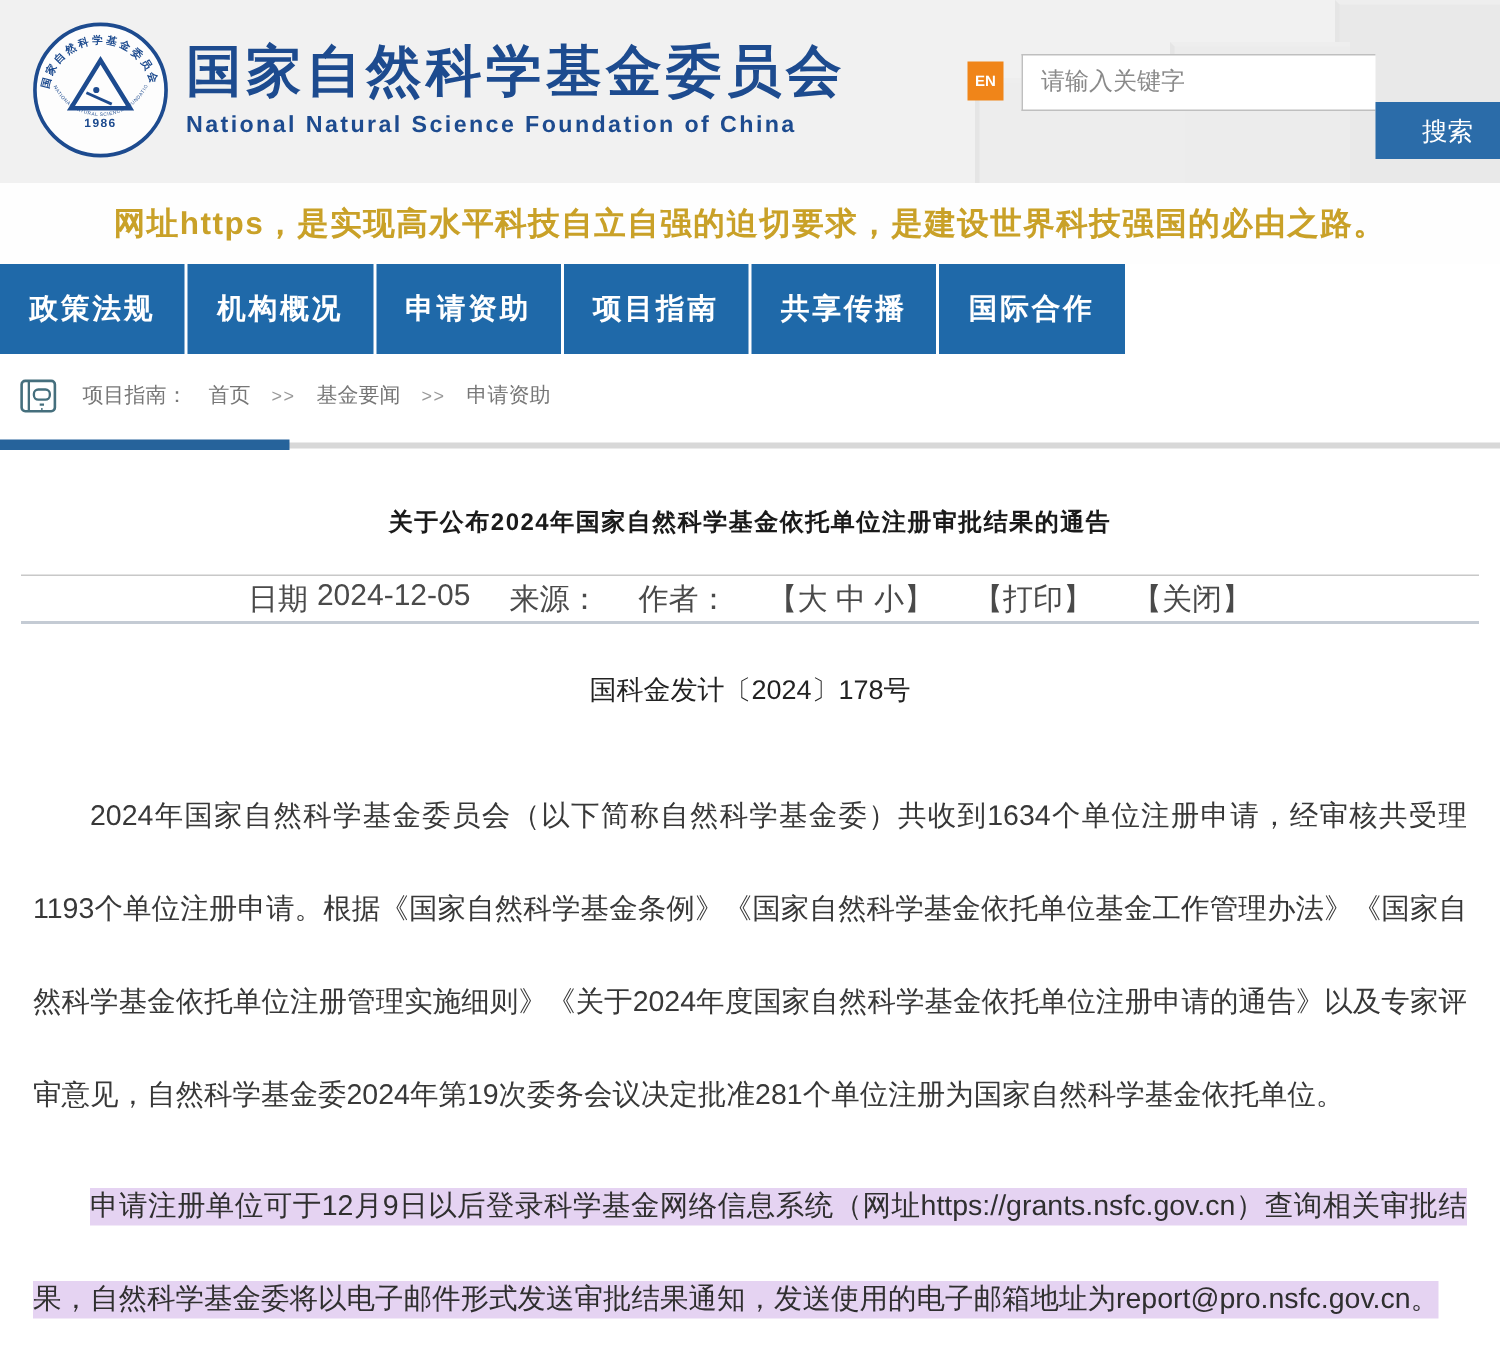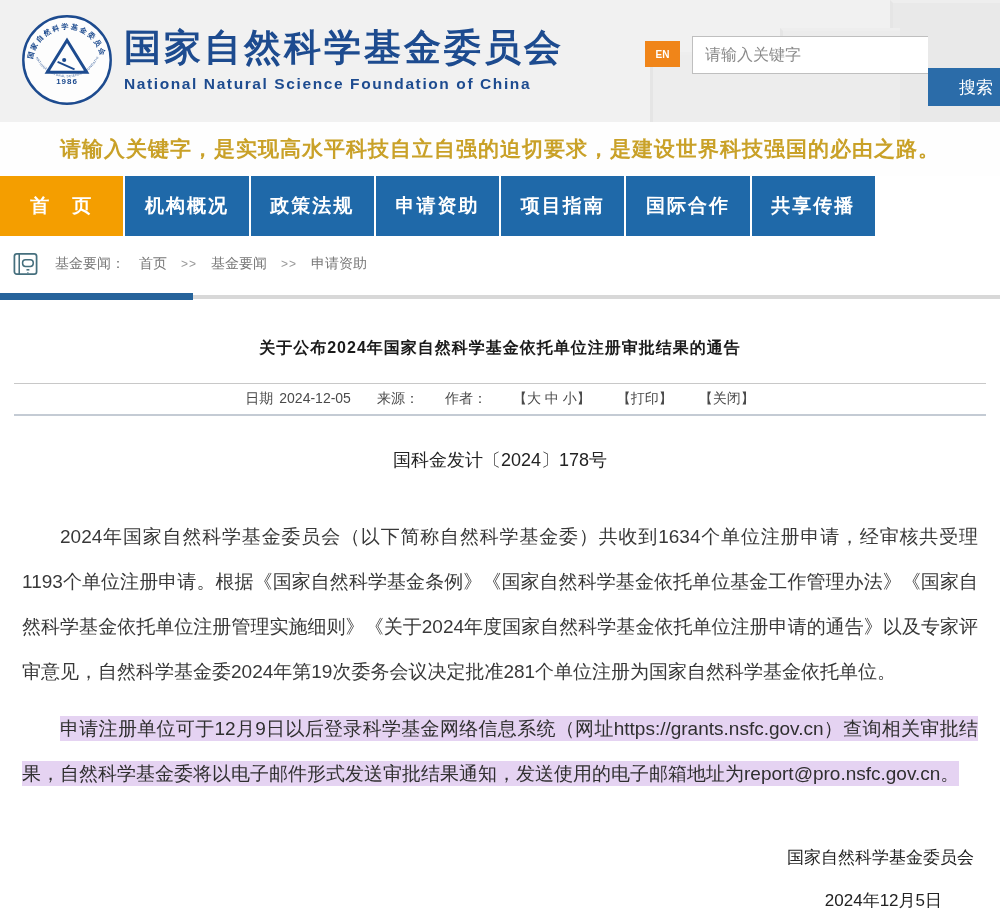--- a/index.html
+++ b/index.html
@@ -18,21 +18,21 @@
   .wm-block{position:absolute;background:#E4E4E4;border-left:3px solid #DCDCDC;border-top:3px solid #EDEDED;}
   .wm1{right:0;top:0;width:110px;height:122px;}
   .wm2{right:100px;top:28px;width:120px;height:94px;background:#E8E8E8;}
   .wm3{right:210px;top:52px;width:140px;height:70px;background:#EBEBEB;}
   .brand{position:absolute;left:20px;top:13px;display:flex;align-items:center;cursor:pointer;}
   .logo{width:94px;height:94px;flex:0 0 auto;}
   .brand-text{margin-left:10px;}
   .title-cn{font-size:37px;font-weight:bold;color:var(--navy);letter-spacing:3px;line-height:1.15;}
   .title-en{font-size:15.5px;font-weight:bold;color:var(--navy);letter-spacing:1.6px;margin-top:5px;}
   .search-zone{position:absolute;top:36px;left:645px;display:flex;align-items:flex-start;}
-  .en-badge{width:35px;height:26px;background:var(--en-orange);color:#fff;font-size:10px;font-weight:bold;
+  .en-badge{width:24px;height:26px;background:var(--en-orange);color:#fff;font-size:10px;font-weight:bold;
     display:flex;align-items:center;justify-content:center;margin-top:5px;cursor:pointer;}
   .search-box{display:flex;margin-left:12px;}
   .search-input{width:236px;height:38px;border:1px solid #BFBFBF;border-right:none;background:#fff;
     padding:0 12px;font-size:16px;color:#333;outline:none;}
   .search-input::placeholder{color:#8A8A8A;}
   .search-btn{width:96px;height:38px;background:var(--search-blue);color:#fff;border:none;
     font-size:17px;cursor:pointer;font-family:inherit;margin-top:32px;}
   
   .slogan{height:54px;background:#FEFEFE;display:flex;align-items:center;justify-content:center;}
   .slogan span{color:var(--accent-gold);font-size:21px;font-weight:bold;letter-spacing:1px;}
@@ -47,26 +47,26 @@
   .bc-icon{width:27px;height:27px;margin-right:16px;}
   .bc-text{font-size:14px;color:#777;display:flex;align-items:center;gap:14px;}
   .bc-link{cursor:pointer;}
   .bc-sep{color:#999;font-size:12px;letter-spacing:1px;}
   .bc-line{position:absolute;left:0;bottom:1px;width:100%;height:4px;background:#D8D8D8;}
   .bc-line-blue{position:absolute;left:0;bottom:0;width:193px;height:7px;background:var(--breadcrumb-blue);}
   
   .article{padding:0 22px;}
   .art-title{margin-top:38px;text-align:center;font-size:16px;font-weight:bold;color:#1A1A1A;letter-spacing:1px;}
   .hr1{border:none;border-top:1px solid #C8C8C8;margin:24px -8px 0;}
-  .meta{height:30px;display:flex;align-items:center;justify-content:center;gap:26px;font-size:14px;color:#4A4A4A;}
+  .meta{height:30px;display:flex;align-items:center;justify-content:center;gap:26px;font-size:20px;color:#4A4A4A;}
   .meta .grp{display:flex;gap:6px;}
   .meta .clickable{cursor:pointer;}
   .hr2{border:none;border-top:2px solid #C4CBD4;margin:0 -8px;}
   .doc-number{margin-top:32px;text-align:center;font-size:18px;color:#222;}
-  .body-text{margin-top:42px;font-size:19px;line-height:45px;color:#383838;text-align:justify;text-indent:2em;}
+  .body-text{margin-top:42px;font-size:19px;line-height:62px;color:#383838;text-align:justify;text-indent:2em;}
   .body-text.second{margin-top:12px;}
   mark.hl{background:var(--highlight);color:#2F2F2F;padding:2px 0;}
   .sig-org{margin-top:50px;text-align:right;padding-right:4px;font-size:17px;color:#222;}
   .sig-date{margin-top:20px;text-align:right;padding-right:36px;font-size:17px;color:#222;}
 </style>
 </head>
 <body>
 
 <div class="header">
   <div class="watermark">
@@ -102,44 +102,43 @@
   <div class="search-zone">
     <div class="en-badge">EN</div>
     <div class="search-box">
       <input class="search-input" type="text" placeholder="请输入关键字" style="">
       <button class="search-btn">搜索</button>
     </div>
   </div>
 </div>
 
 <div class="slogan">
-  <span>请输入关键字，是实现高水平科技自立自强的迫切要求，是建设世界科技强国的必由之路。</span>
+  <span>网址https，是实现高水平科技自立自强的迫切要求，是建设世界科技强国的必由之路。</span>
 </div>
 
 <div class="nav">
-  <div class="nav-item active">首　页</div>
+  <div class="nav-item">政策法规</div>
   <div class="nav-item">机构概况</div>
-  <div class="nav-item">政策法规</div>
   <div class="nav-item">申请资助</div>
   <div class="nav-item">项目指南</div>
+  <div class="nav-item">共享传播</div>
   <div class="nav-item">国际合作</div>
-  <div class="nav-item">共享传播</div>
 </div>
 
 <div class="breadcrumb">
   <div class="bc-row">
     <svg class="bc-icon" viewBox="0 0 28 28">
       <rect x="2.5" y="3" width="23" height="21" rx="2.5" fill="none" stroke="#456F7D" stroke-width="1.8"></rect>
       <line x1="7.5" y1="3" x2="7.5" y2="24" stroke="#456F7D" stroke-width="1.6"></line>
       <rect x="11" y="9" width="11" height="7" rx="3" fill="none" stroke="#456F7D" stroke-width="1.6"></rect>
       <line x1="15" y1="19.5" x2="18" y2="19.5" stroke="#456F7D" stroke-width="1.6"></line>
       <line x1="16" y1="22.5" x2="17" y2="22.5" stroke="#456F7D" stroke-width="1.6"></line>
     </svg>
     <div class="bc-text">
-      <span>基金要闻：</span>
+      <span>项目指南：</span>
       <span class="bc-link">首页</span>
       <span class="bc-sep">&gt;&gt;</span>
       <span class="bc-link">基金要闻</span>
       <span class="bc-sep">&gt;&gt;</span>
       <span class="bc-link">申请资助</span>
     </div>
   </div>
   <div class="bc-line"></div>
   <div class="bc-line-blue"></div>
 </div>

